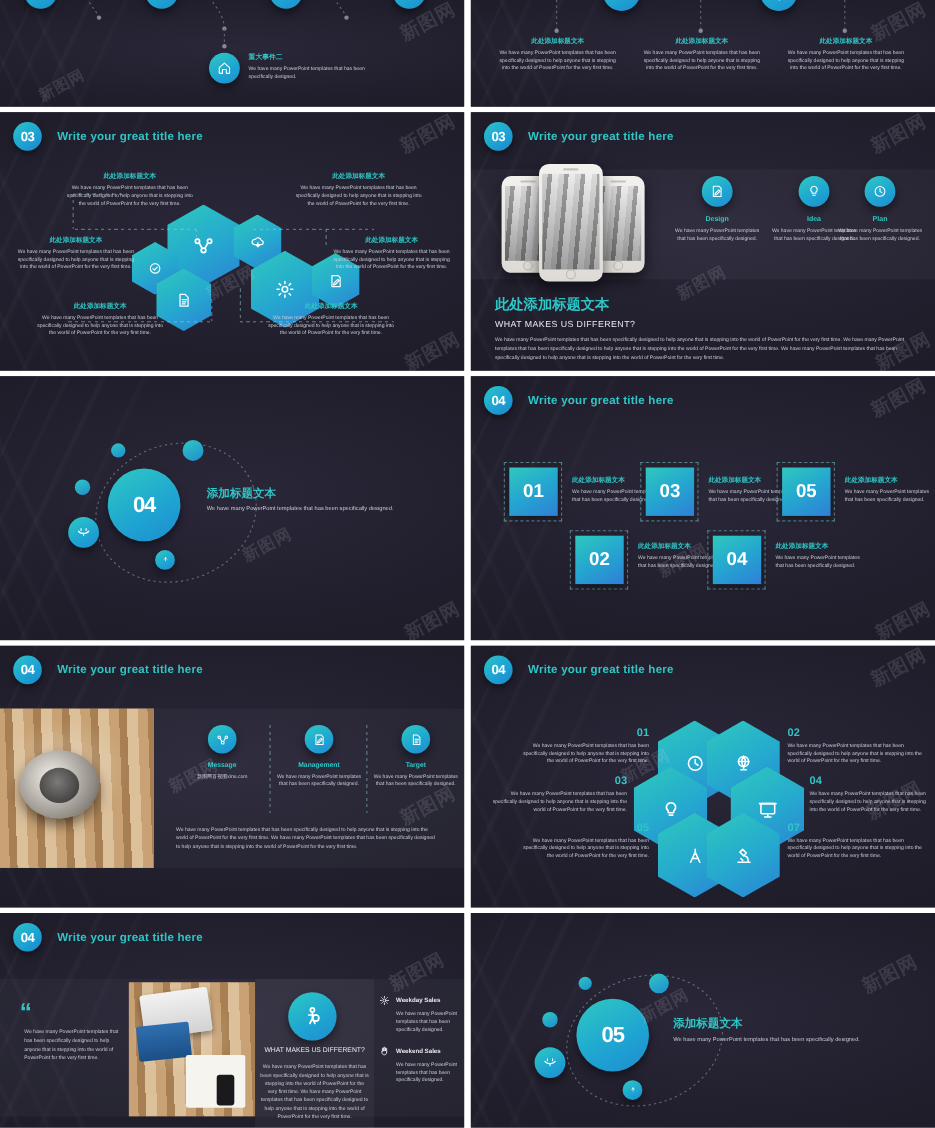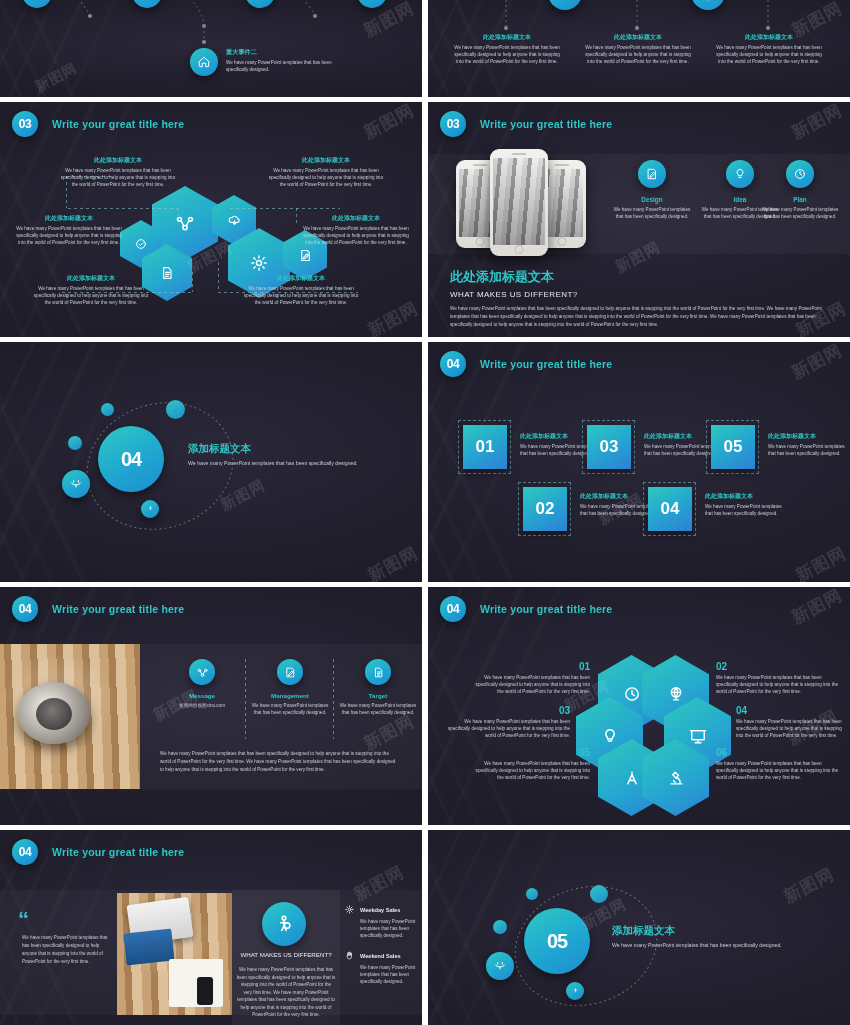--- a/index.html
+++ b/index.html
@@ -627,21 +627,21 @@
     </div>
     <div style="position:absolute;left:308px;top:118px;width:110px;text-align:left">
       <div style="font-size:10px;font-weight:bold;color:#2ec6c6;margin-bottom:2px">04</div>
       <div class="body-xs">We have many PowerPoint templates that has been specifically designed to help anyone that is stepping into the world of PowerPoint for the very first time.</div>
     </div>
     <div style="position:absolute;left:40px;top:160px;width:122px;text-align:right">
       <div style="font-size:10px;font-weight:bold;color:#2ec6c6;margin-bottom:2px">05</div>
       <div class="body-xs">We have many PowerPoint templates that has been specifically designed to help anyone that is stepping into the world of PowerPoint for the very first time.</div>
     </div>
     <div style="position:absolute;left:288px;top:160px;width:126px;text-align:left">
-      <div style="font-size:10px;font-weight:bold;color:#2ec6c6;margin-bottom:2px">06</div>
+      <div style="font-size:10px;font-weight:bold;color:#2ec6c6;margin-bottom:2px">07</div>
       <div class="body-xs">We have many PowerPoint templates that has been specifically designed to help anyone that is stepping into the world of PowerPoint for the very first time.</div>
     </div>
   </div>
 
   <div class="slide">
     <div class="wm a" style="right:16px;top:42px">新图网</div>
     <div class="hdr">
       <div class="badge">04</div>
       <div class="htitle">Write your great title here</div>
     </div>

